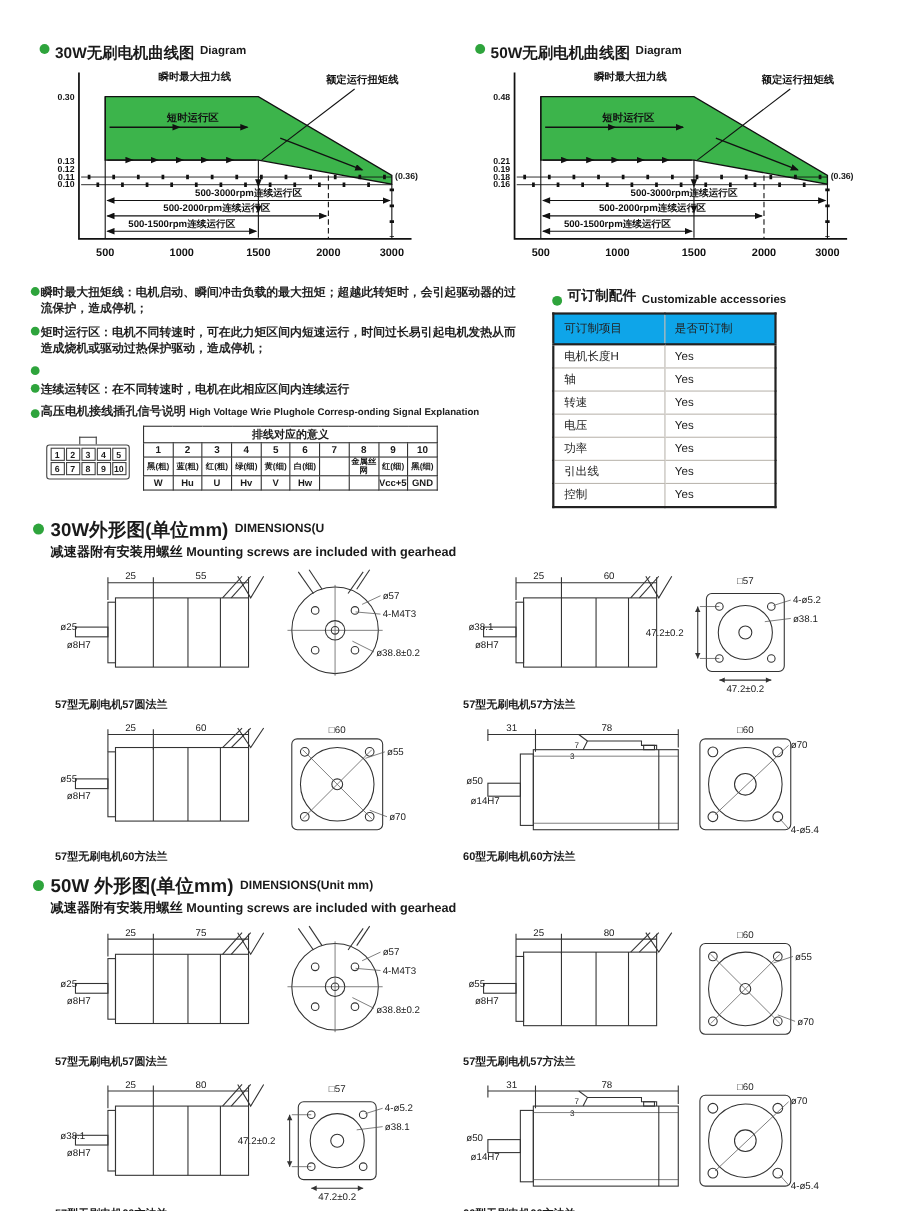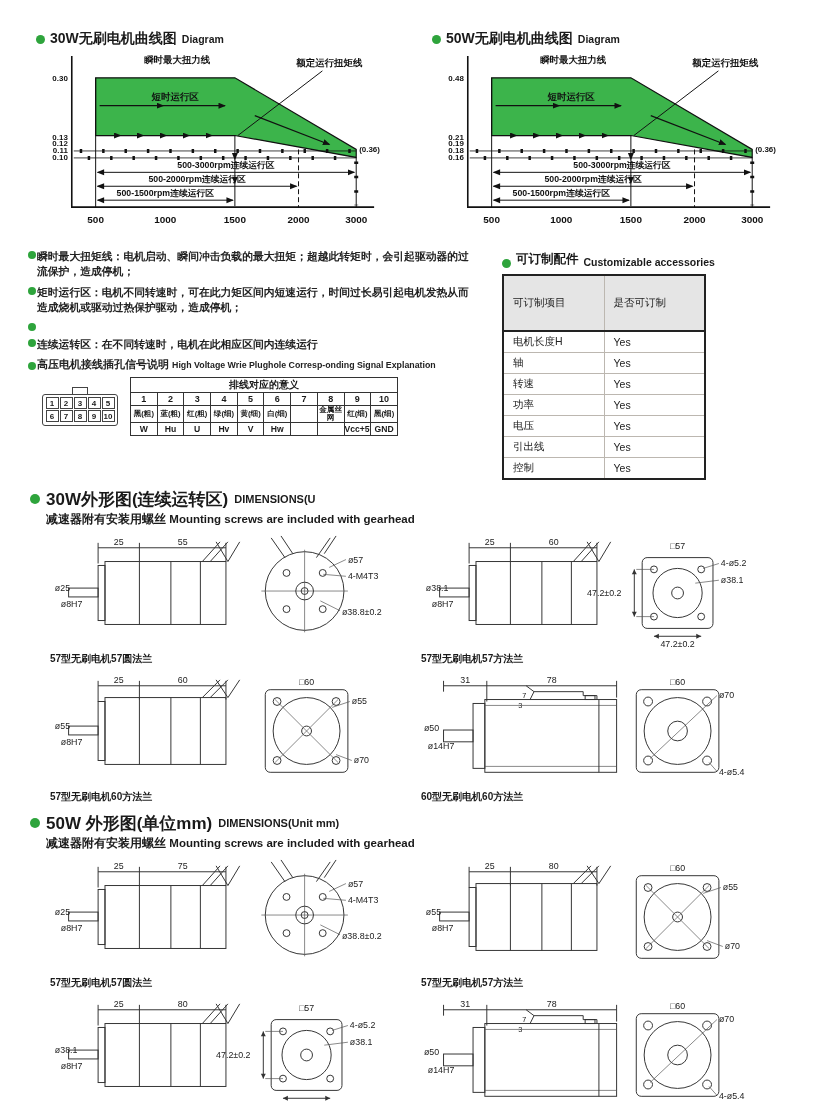--- a/index.html
+++ b/index.html
@@ -5,21 +5,21 @@
   :root{ --green:#2ea43c; --chartgreen:#3cb44b; --ink:#1a1a1a; }
   *{box-sizing:border-box}
   html,body{margin:0;padding:0}
   body{width:820px;height:1101px;background:#fff;color:var(--ink);
        font-family:"Liberation Sans","DejaVu Sans",sans-serif;overflow:hidden}
   .page{padding:24px 16px 0 28px}
 
   
   .charts-row{display:flex;gap:16px}
   .chart-block{width:386px}
-  .chart-title{display:flex;align-items:center;gap:5px;font-weight:bold;font-size:14px;margin:6px 0 2px 8px}
+  .chart-title{display:flex;align-items:flex-start;gap:5px;font-weight:bold;font-size:14px;margin:16px 0 2px 8px}
   .chart-title .en{font-size:10.5px}
   .dot{width:9px;height:9px;border-radius:50%;background:var(--green);display:inline-block;flex:none}
   svg.curve{width:370px;height:auto;display:block}
   svg text{font-family:"Liberation Sans","DejaVu Sans",sans-serif;fill:#111}
   .clabel{font-size:9.5px;font-weight:bold}
   .cnum{font-size:8px;font-weight:bold}
   .cxnum{font-size:10px;font-weight:bold}
   .czone{font-size:8.8px;font-weight:bold}
 
   
@@ -42,21 +42,21 @@
   tr.tt td{font-size:10px;font-weight:bold;height:15px}
   tr.pins td{font-size:9px;font-weight:bold}
   tr.wires td{font-size:7.6px;line-height:1.05;height:17px;font-weight:600}
   tr.sigs td{font-size:8.6px;font-weight:bold}
 
   .acc-col{width:230px}
   .acc-title{display:flex;gap:5px;align-items:flex-end;font-weight:bold;font-size:12.5px;margin:2px 0 6px 0}
   .acc-title .en{font-size:10.5px}
   table.atable{width:204px;border-collapse:collapse;border:2px solid #222}
   table.atable th, table.atable td{font-size:10.5px;text-align:left;padding:3px 9px;font-weight:normal;color:#222}
-  table.atable th{background:#e5e5e5;border-bottom:2px solid #222;padding:20px 9px}
+  table.atable th{background:#0ea5e9;border-bottom:2px solid #222;padding:6px 9px}
   table.atable td{border-bottom:1px solid #bcb7b0}
   table.atable tr:last-child td{border-bottom:none}
   table.atable th+th, table.atable td+td{border-left:1px solid #bcb7b0}
 
   
   .outline{margin-top:8px}
   .oh-line1{display:flex;align-items:center;gap:6px;font-weight:bold;font-size:17px;margin-left:2px}
   .oh-line1 .dot{width:10px;height:10px}
   .oh-line1 .en{font-size:11px}
   .oh-line2{font-size:12px;font-weight:bold;margin:0 0 0 18px}
@@ -292,44 +292,44 @@
             </tr>
         <tr>
               <td>轴</td>
               <td>Yes</td>
             </tr>
         <tr>
               <td>转速</td>
               <td>Yes</td>
             </tr>
         <tr>
-              <td>功率</td>
+              <td>电压</td>
               <td>Yes</td>
             </tr>
         <tr>
-              <td>电压</td>
+              <td>功率</td>
               <td>Yes</td>
             </tr>
         <tr>
               <td>引出线</td>
               <td>Yes</td>
             </tr>
         <tr>
               <td>控制</td>
               <td>Yes</td>
             </tr>
       </tbody>
         </table>
     </div>
   </div>
 
   <section class="outline">
     <div class="oh-line1">
       <span class="dot"></span>
-      <span>30W外形图(连续运转区)</span>
+      <span>30W外形图(单位mm)</span>
       <span class="en">DIMENSIONS(U</span>
     </div>
     <div class="oh-line2">
       <span>减速器附有安装用螺丝</span>
       <span class="en">Mounting screws are included with gearhead</span>
     </div>
 
     <div class="draw-row">
 
       <div class="draw-cell">

